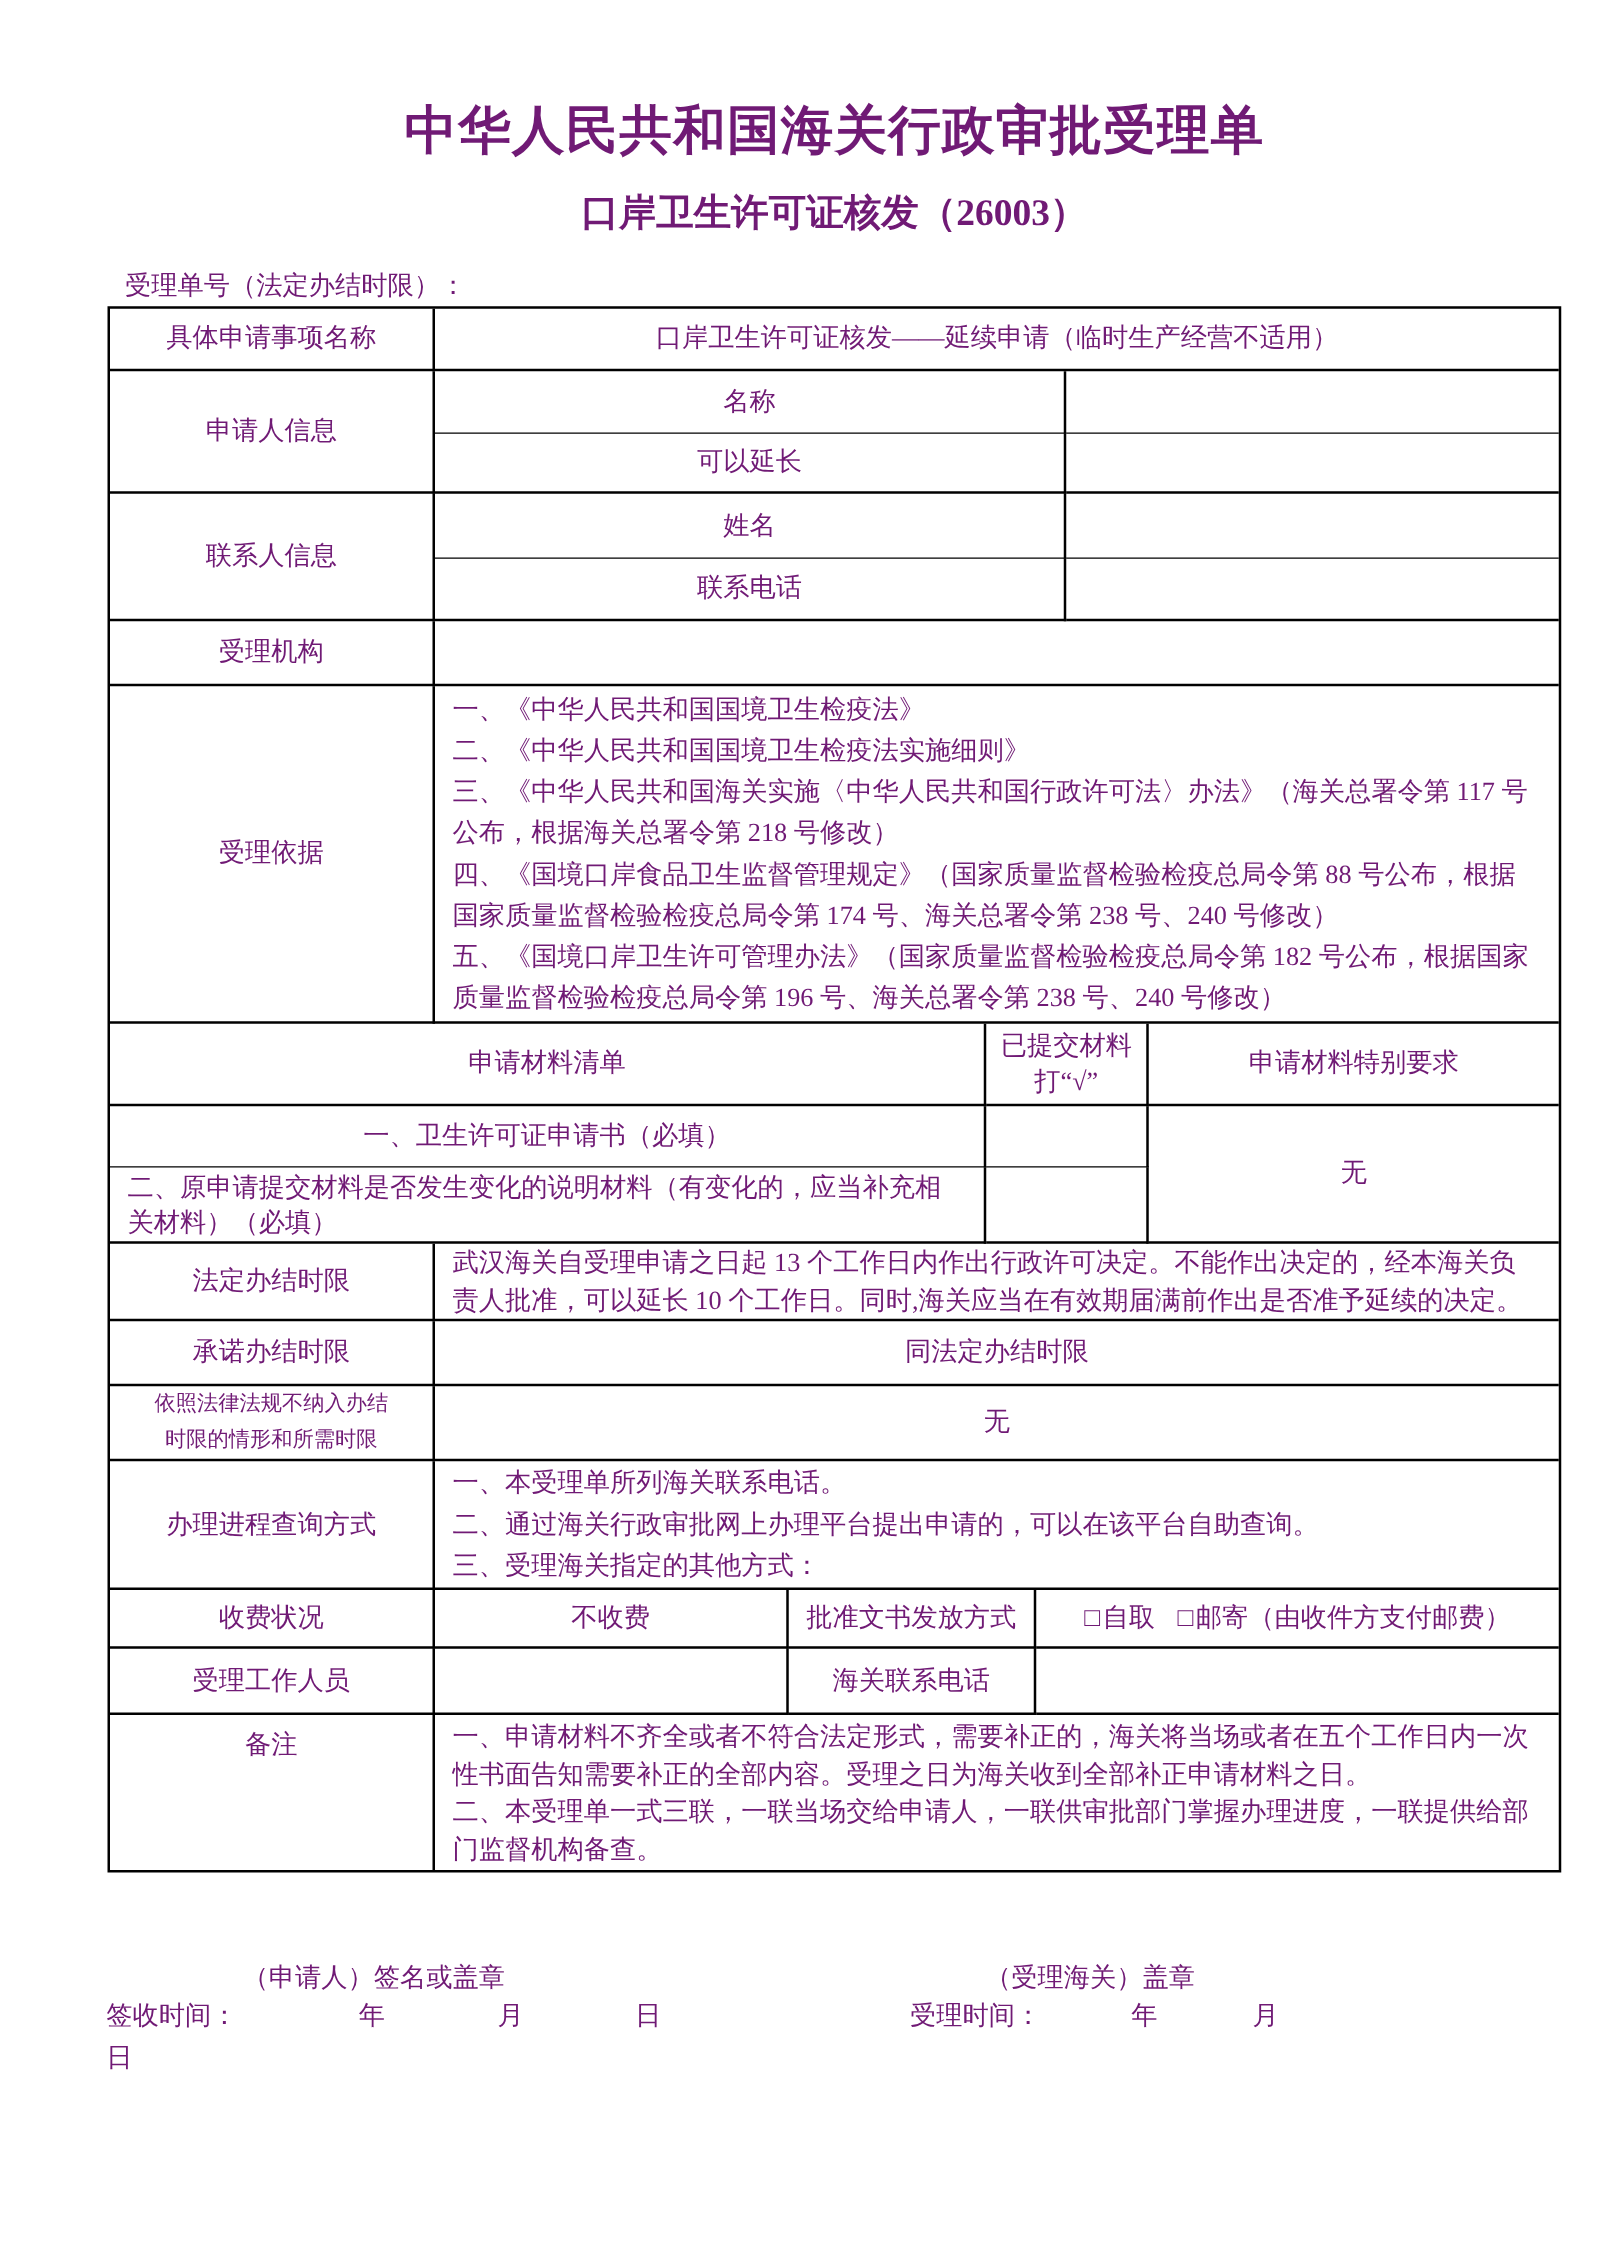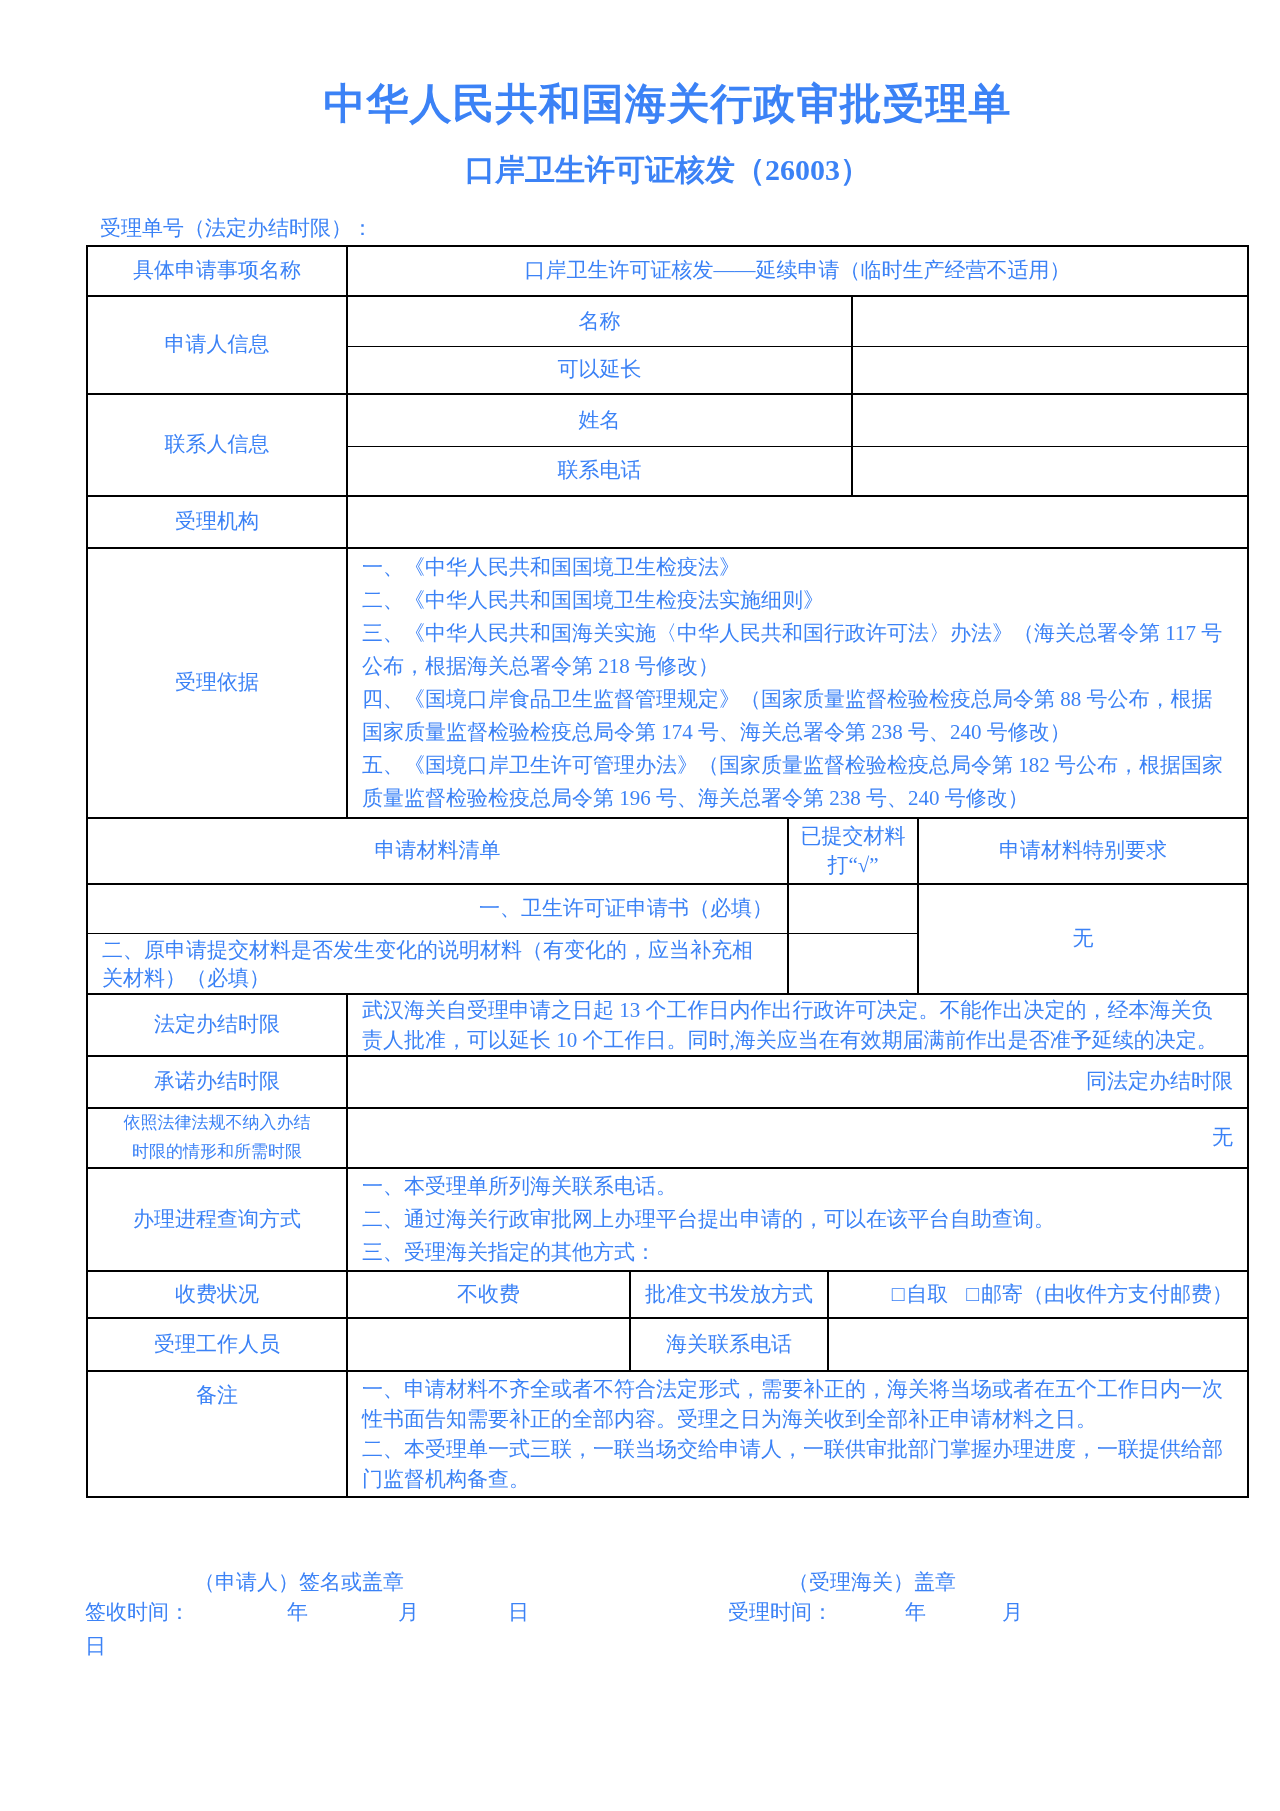--- a/index.html
+++ b/index.html
@@ -1,19 +1,19 @@
 <!DOCTYPE html>
 <html><head>
 <meta charset="utf-8">
 <style>
   html,body { margin:0; padding:0; background:#ffffff; }
   .page {
     position:relative; width:1280px; height:1811px; background:#fff;
     font-family:"Liberation Serif","DejaVu Serif",serif;
-    color:#3b82f6; font-size:21px; overflow:hidden;
+    color:#701a75; font-size:21px; overflow:hidden;
   }
   .title    { position:absolute; top:76px;  left:86px; width:1163px; text-align:center;
               font-size:42px; font-weight:bold; letter-spacing:1px; }
   .subtitle { position:absolute; top:150px; left:86px; width:1163px; text-align:center;
               font-size:30px; font-weight:bold; }
   .receipt-line { position:absolute; top:214px; left:100px; }
   .receipt-field { display:inline-block; width:260px; height:24px; vertical-align:bottom; }
 
   .form-table {
     position:absolute; top:245px; left:86px; width:1163px;
@@ -21,21 +21,21 @@
     grid-template-columns:260px 283px 158px 40px 24px 66px 1fr;
     grid-template-rows:50px 50px 48px 52px 50px 52px 270px 66px 49px 61px 62px 52px 60px 103px 47px 53px 124px;
     border:2px solid #000; background:#fff; box-sizing:border-box;
   }
   .cell {
     border-right:2px solid #000; border-bottom:2px solid #000;
     box-sizing:border-box; display:flex; align-items:center; justify-content:center;
     padding:2px 8px; text-align:center; line-height:1.4; min-width:0;
   }
   .lbl   { font-weight:normal; }
-  .left  { justify-content:flex-end; text-align:left; padding-left:14px; padding-right:14px; }
+  .left  { justify-content:center; text-align:left; padding-left:14px; padding-right:14px; }
   .top   { align-items:flex-start; }
   .nbr   { border-right:none; }
   .nbb   { border-bottom:none; }
   .thin  { border-bottom-width:1px; }
   .pre   { white-space:pre-line; }
   .small { font-size:17px; line-height:1.7; }
   .pt8   { padding-top:9px; }
   .items { display:block; width:100%; }
   .lines33 > div { line-height:33px; }
   .lines30 > div { line-height:30px; }

